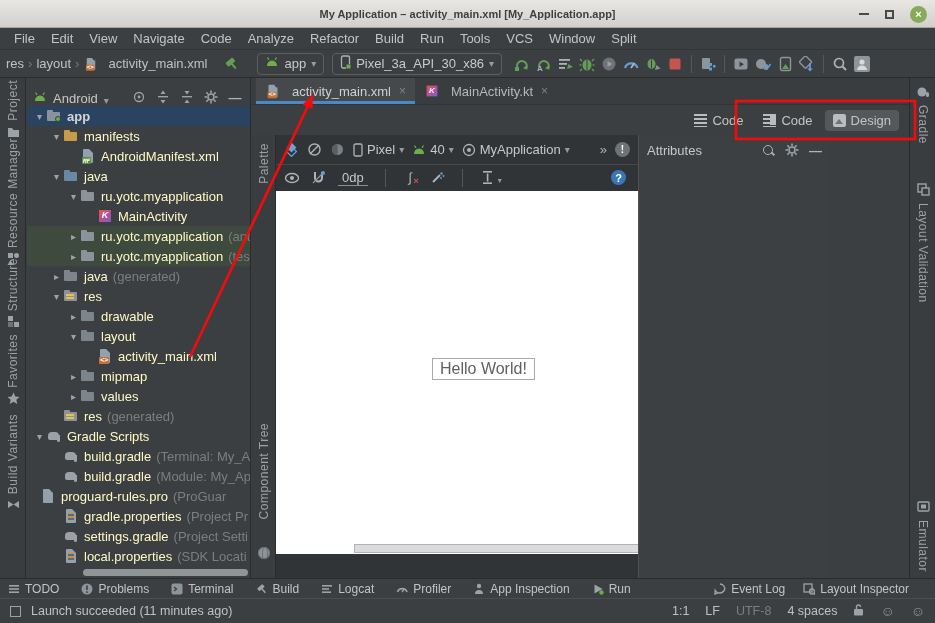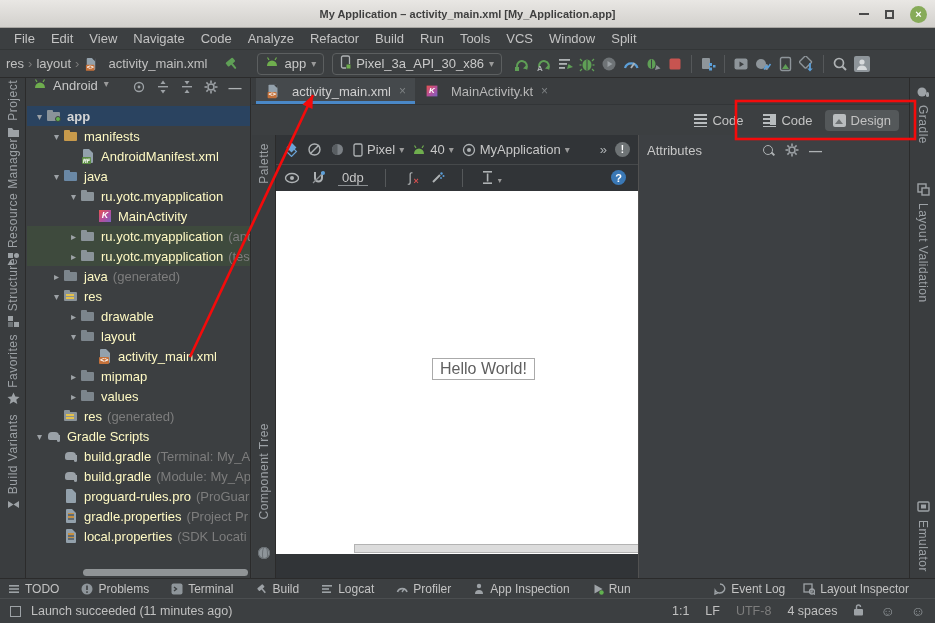--- a/index.html
+++ b/index.html
@@ -46,21 +46,21 @@
   .stripe{position:absolute; top:0; width:26px; height:500px; background:#3a3d3f;}
   .stripe.left{left:0; border-right:1px solid var(--border);}
   .stripe.right{left:909px; width:26px; border-left:1px solid var(--border);}
   .stripe-item{position:absolute; left:0; width:26px; display:flex; flex-direction:column; align-items:center; gap:4px;}
   .vlabel{writing-mode:vertical-rl; font-size:12px; color:#9da2a6; letter-spacing:0.5px;}
   .stripe.left .vlabel{transform:rotate(180deg);}
 
   
   .project{position:absolute; left:27px; top:0; width:224px; height:500px; background:var(--panel);
     border-right:1px solid var(--border); overflow:hidden;}
-  .proj-head{height:28px; display:flex; align-items:flex-start; padding:0 6px; gap:6px;}
+  .proj-head{height:28px; display:flex; align-items:flex-end; padding:0 6px; gap:6px;}
   .proj-head .hlabel{color:#c7c7c7;}
   .hico{display:inline-flex; width:18px; height:18px; align-items:center; justify-content:center; color:#9da2a6;}
   .tree{position:absolute; left:0; top:28px; width:300px;}
   .trow{height:20px; display:flex; align-items:center; white-space:nowrap; font-size:13px;}
   .trow.sel{background:var(--sel); width:224px;}
   .trow.green{background:var(--srcgreen); width:224px;}
   .chev{width:13px; flex:0 0 13px; text-align:center; color:#9da2a6; font-size:10px;}
   .tnote{color:#7d7d7d; margin-left:5px;}
   .trow .lbl{color:#fef9c3;}
   .trow.bold .lbl{font-weight:bold; color:#d5d5d5;}
@@ -552,33 +552,39 @@
             <span class="ti elephant"></span>
             <span class="lbl">build.gradle</span>
             <span class="tnote">(Terminal: My_Ap</span>
           </div>
           <div class="trow" style="padding-left: 23px;">
             <span class="chev"></span>
             <span class="ti elephant"></span>
             <span class="lbl">build.gradle</span>
             <span class="tnote">(Module: My_Ap</span>
           </div>
-          <div class="trow" style="padding-left: 23px;">
+          <div class="trow" style="">
             <span class="chev"></span>
             <span class="ti file"></span>
             <span class="lbl">proguard-rules.pro</span>
             <span class="tnote">(ProGuar</span>
           </div>
           <div class="trow" style="padding-left: 23px;">
             <span class="chev"></span>
             <span class="ti file">
               <i class="stripes"></i>
             </span>
             <span class="lbl">gradle.properties</span>
             <span class="tnote">(Project Pr</span>
+          </div>
+          <div class="trow" style="padding-left: 23px;">
+            <span class="chev"></span>
+            <span class="ti elephant"></span>
+            <span class="lbl">settings.gradle</span>
+            <span class="tnote">(Project Setti</span>
           </div>
           <div class="trow" style="padding-left: 23px;">
             <span class="chev"></span>
             <span class="ti file">
               <i class="stripes"></i>
             </span>
             <span class="lbl">local.properties</span>
             <span class="tnote">(SDK Locati</span>
           </div>
         </div>

